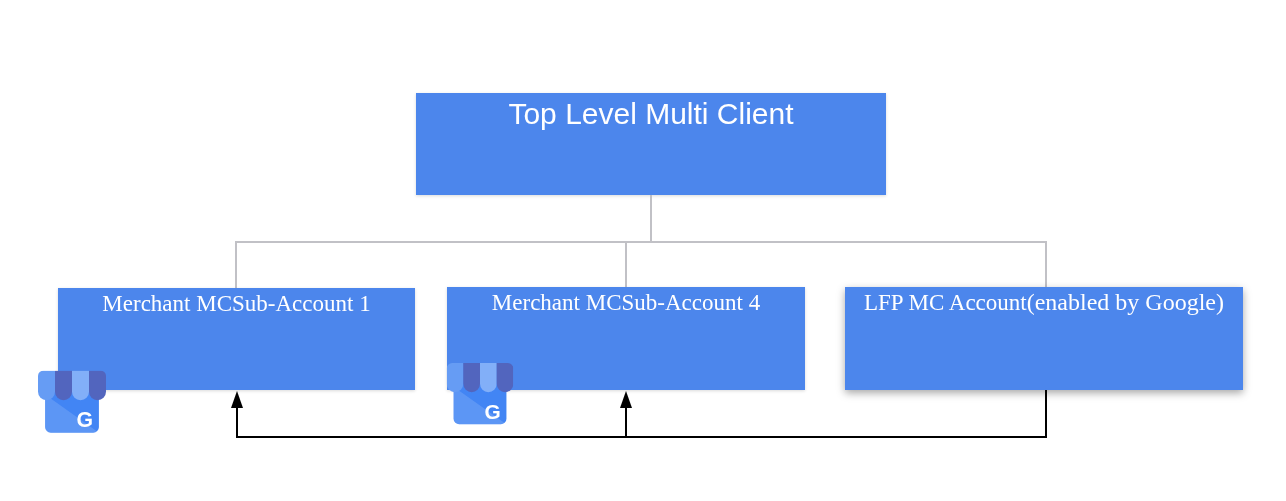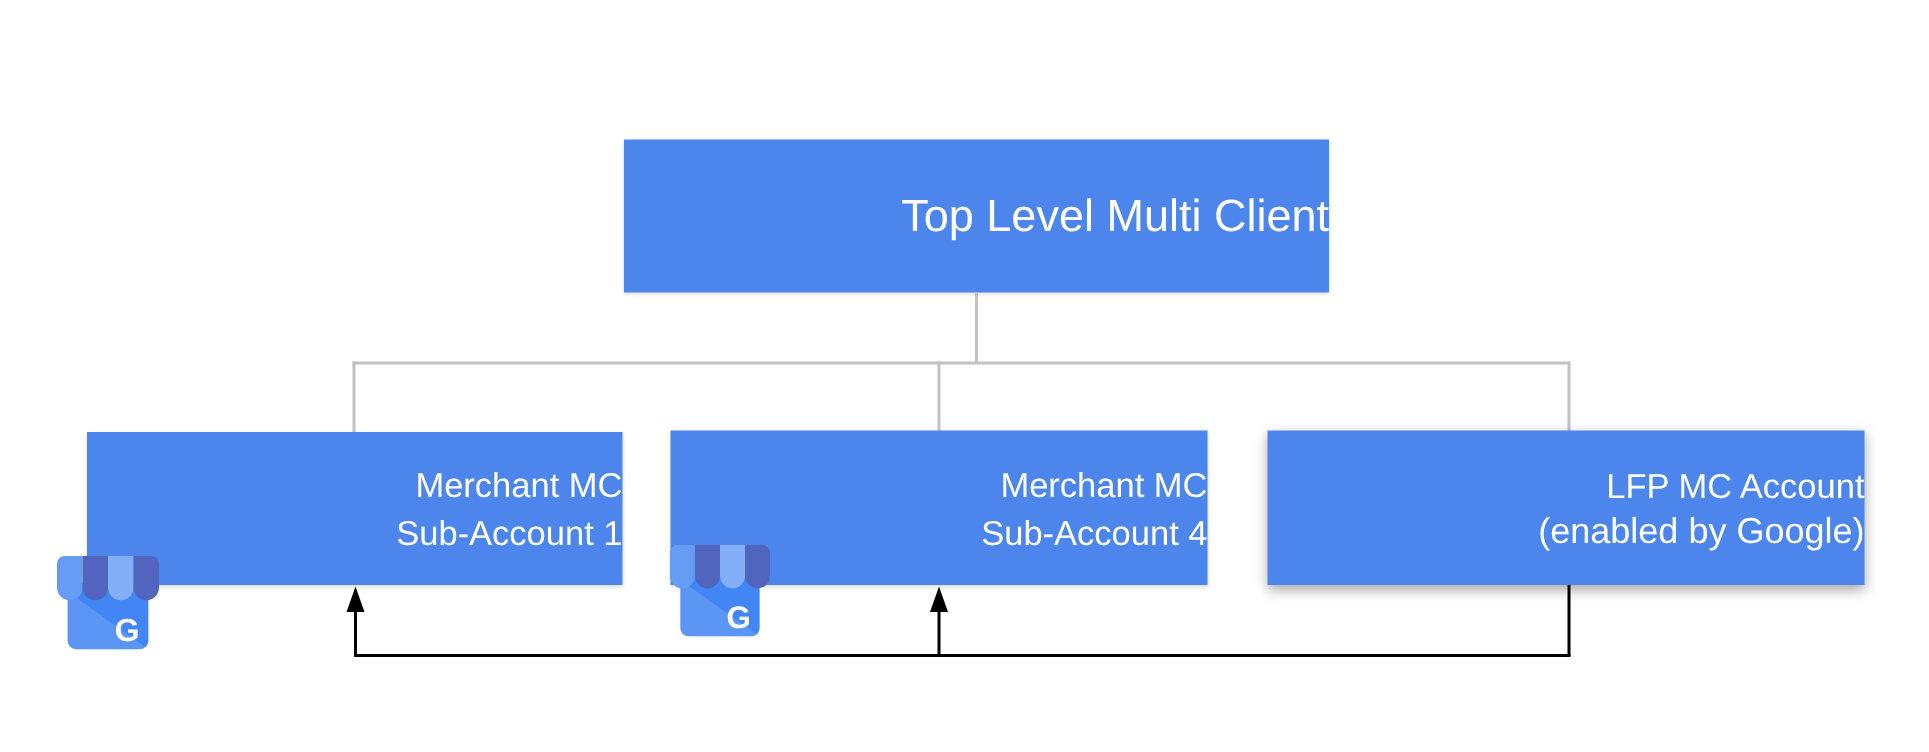--- a/index.html
+++ b/index.html
@@ -11,33 +11,33 @@
     overflow: hidden;
     font-family: "Liberation Sans", "DejaVu Sans", sans-serif;
   }
 
   
   .box {
     position: absolute;
     background: #4C86EC;
     color: #ffffff;
     display: flex;
-    flex-direction: column;
-    align-items: flex-end;
+    flex-direction: row;
+    align-items: flex-start;
     justify-content: center;
     text-align: center;
     box-shadow: 0 1px 3px rgba(0,0,0,0.15);
   }
   .box-root {
     left: 416px; top: 93px; width: 470px; height: 102px;
     font-size: 30px; line-height: 41px;
   }
   .box-child {
     top: 288px; height: 102px;
-    font-size: 23px; line-height: 32px;
+    font-size: 23px; line-height: 32px; font-family: Liberation Serif, serif;
   }
   .box-sub1 { left: 58px;  width: 357px; }
   .box-sub2 { left: 447px; top: 287px; width: 358px; height: 103px; }
   .box-lfp  {
     left: 845px; top: 287px; width: 398px; height: 103px;
     box-shadow: 0 3px 8px rgba(0,0,0,0.35);
   }
   .box-lfp .line-small { font-size: 24px; line-height: 30px; }
 
   

